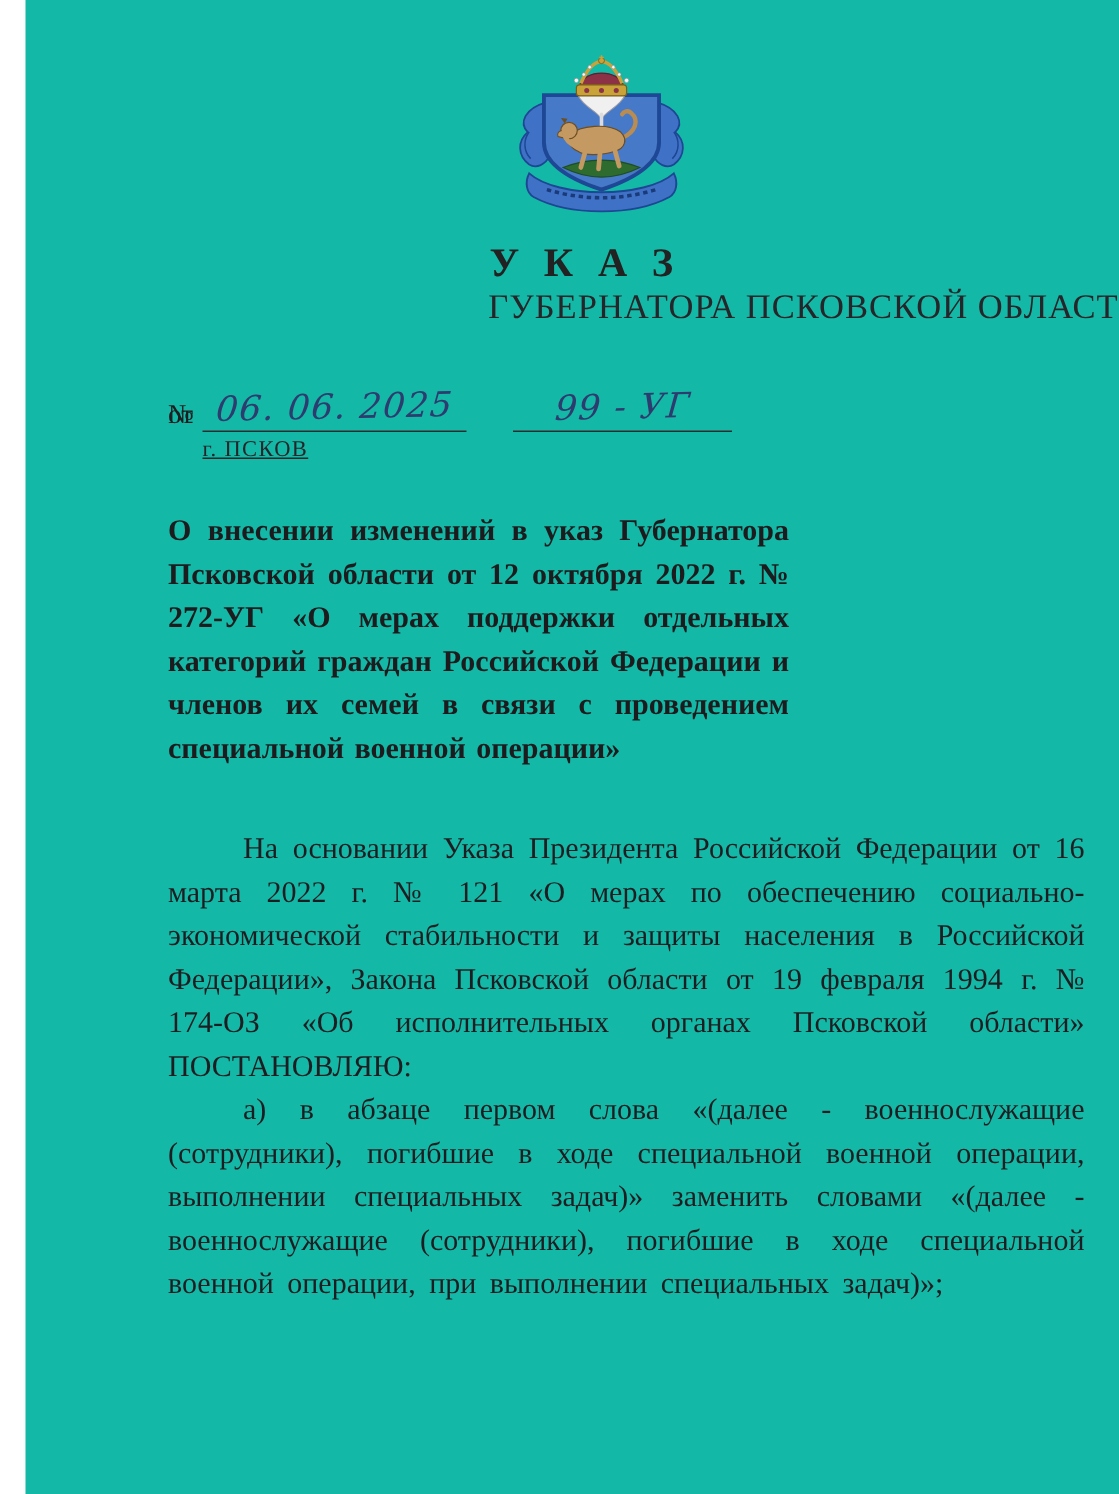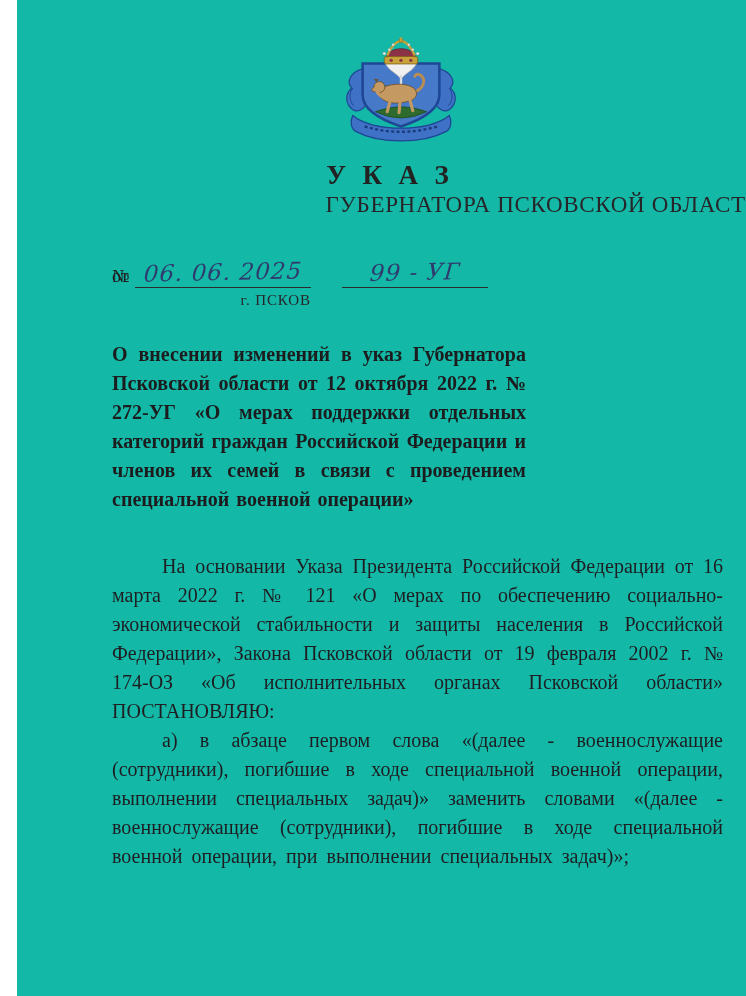--- a/index.html
+++ b/index.html
@@ -44,21 +44,21 @@
   .numero{position:absolute;left:203px;bottom:5px;}
   .hw{
     display:inline-block;
     font-family:"DejaVu Serif","Liberation Serif",serif;
     font-style:italic;font-size:23px;line-height:26px;
     color:#2e3b6e;letter-spacing:1px;
     transform:rotate(-1.2deg) skewX(-6deg);
   }
   .city{
     position:absolute;left:118px;top:292px;width:176px;
-    text-align:right;font-size:15px;letter-spacing:0.06em;color:#26262a;
+    text-align:left;font-size:15px;letter-spacing:0.06em;color:#26262a;text-decoration:underline;
   }
   .subject{
     position:absolute;left:95px;top:340px;width:414px;
     font-size:20px;font-weight:bold;line-height:29px;
     text-align:justify;word-spacing:2px;color:#1c1c1e;
   }
   .body-text{
     position:absolute;left:95px;top:552px;width:611px;
     font-size:20px;line-height:29px;text-align:justify;
     word-spacing:4px;color:#1e1e22;
@@ -140,18 +140,18 @@
     <span class="lbl numero">№</span>
     <span class="fld fld-num">
       <span class="hw">99 - УГ</span>
     </span>
   </div>
   <div class="city">г. ПСКОВ</div>
 
   <div class="subject">О внесении изменений в указ Губернатора Псковской области от 12 октября 2022 г. № 272-УГ «О мерах поддержки отдельных категорий граждан Российской Федерации и членов их семей в связи с проведением специальной военной операции»</div>
 
   <div class="body-text">
-    <p>На основании Указа Президента Российской Федерации от 16 марта 2022 г. № 121 «О мерах по обеспечению социально-экономической стабильности и защиты населения в Российской Федерации», Закона Псковской области от 19 февраля 2002 г. № 174-ОЗ «Об исполнительных органах Псковской области» ПОСТАНОВЛЯЮ:</p>
+    <p>На основании Указа Президента Российской Федерации от 16 марта 2022 г. № 121 «О мерах по обеспечению социально-экономической стабильности и защиты населения в Российской Федерации», Закона Псковской области от 19 февраля 1994 г. № 174-ОЗ «Об исполнительных органах Псковской области» ПОСТАНОВЛЯЮ:</p>
     <p>а) в абзаце первом слова «(далее - военнослужащие (сотрудники), погибшие в ходе специальной военной операции, выполнении специальных задач)» заменить словами «(далее - военнослужащие (сотрудники), погибшие в ходе специальной военной операции, при выполнении специальных задач)»;</p>
   </div>
 
   <div class="scan-edge"></div>
 </div>
 
 </body></html>

